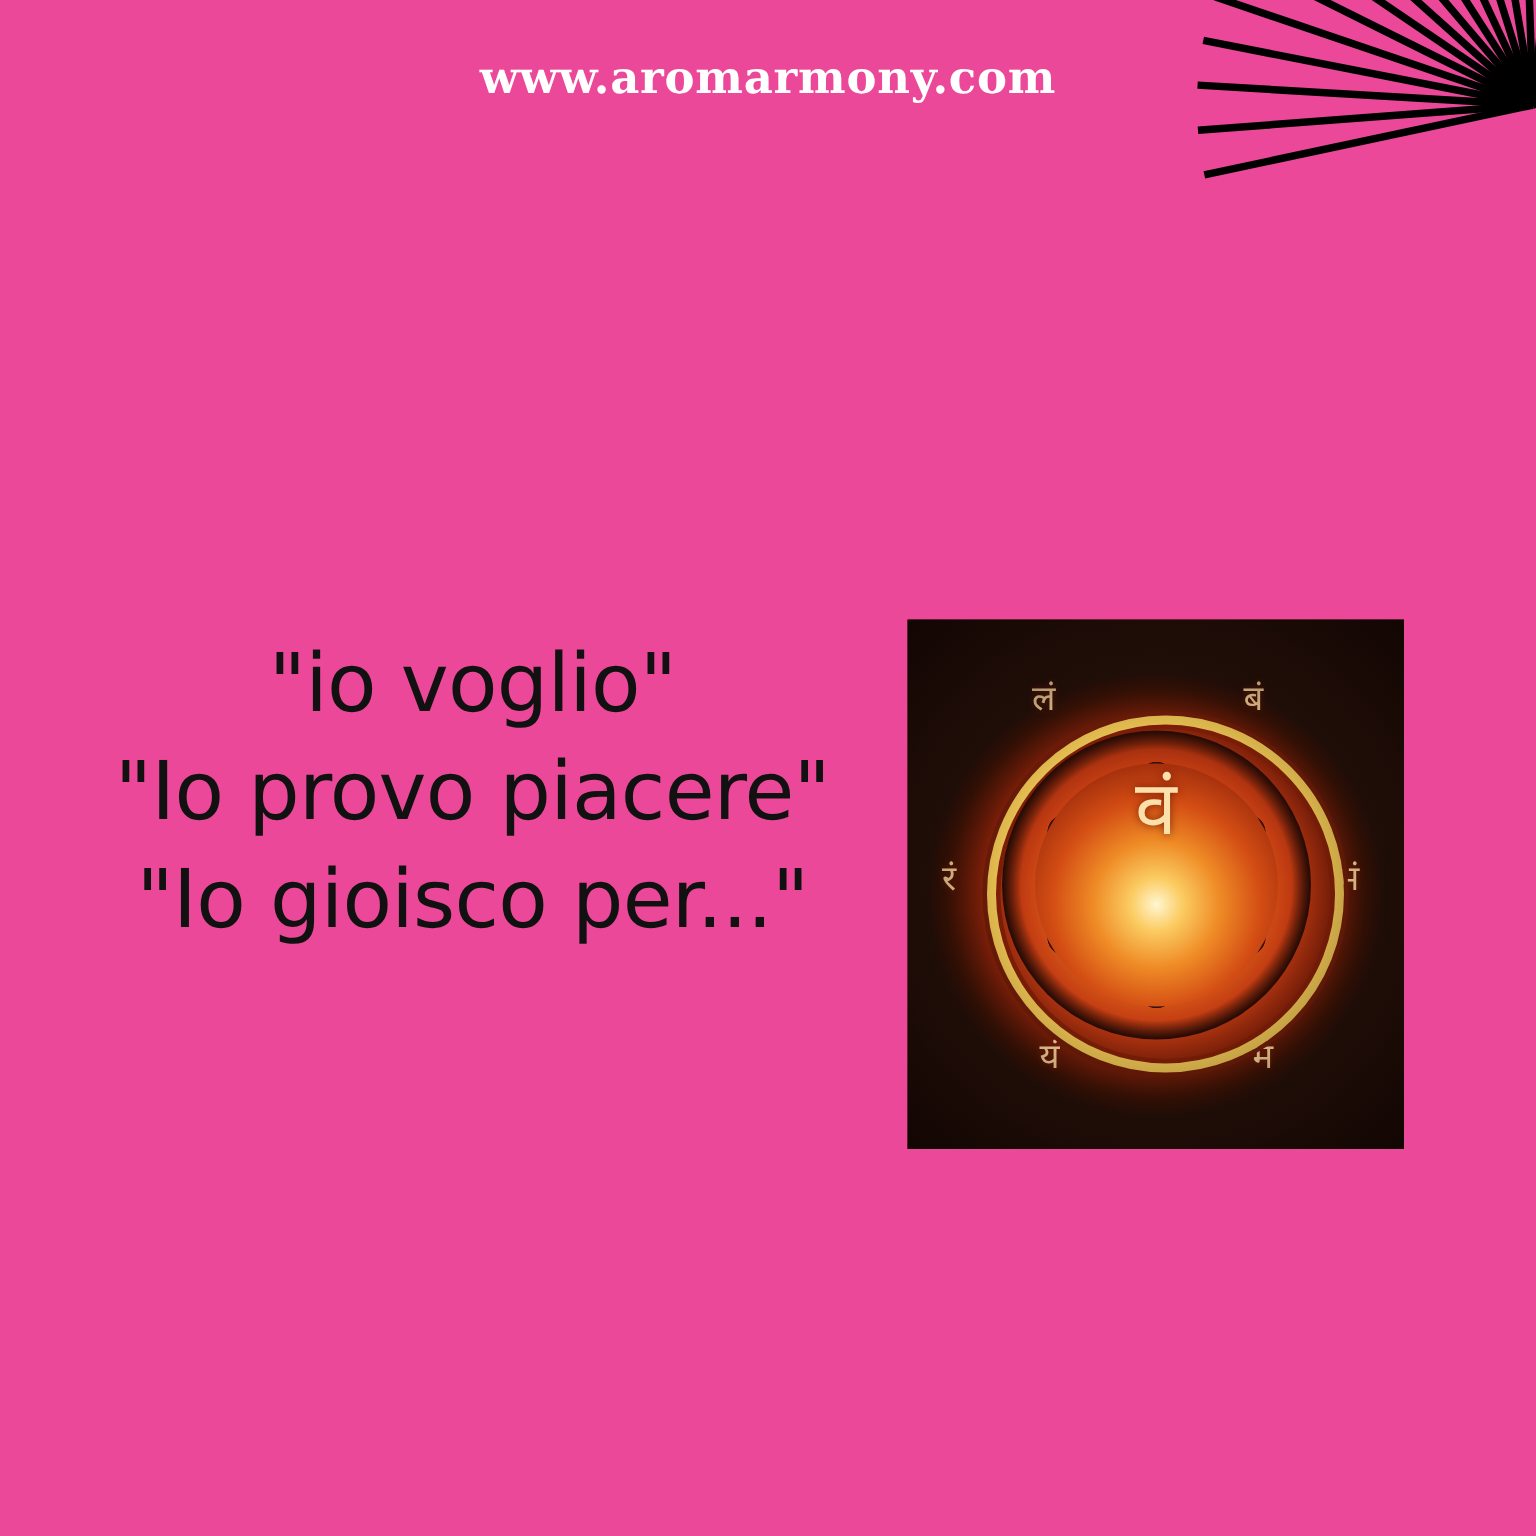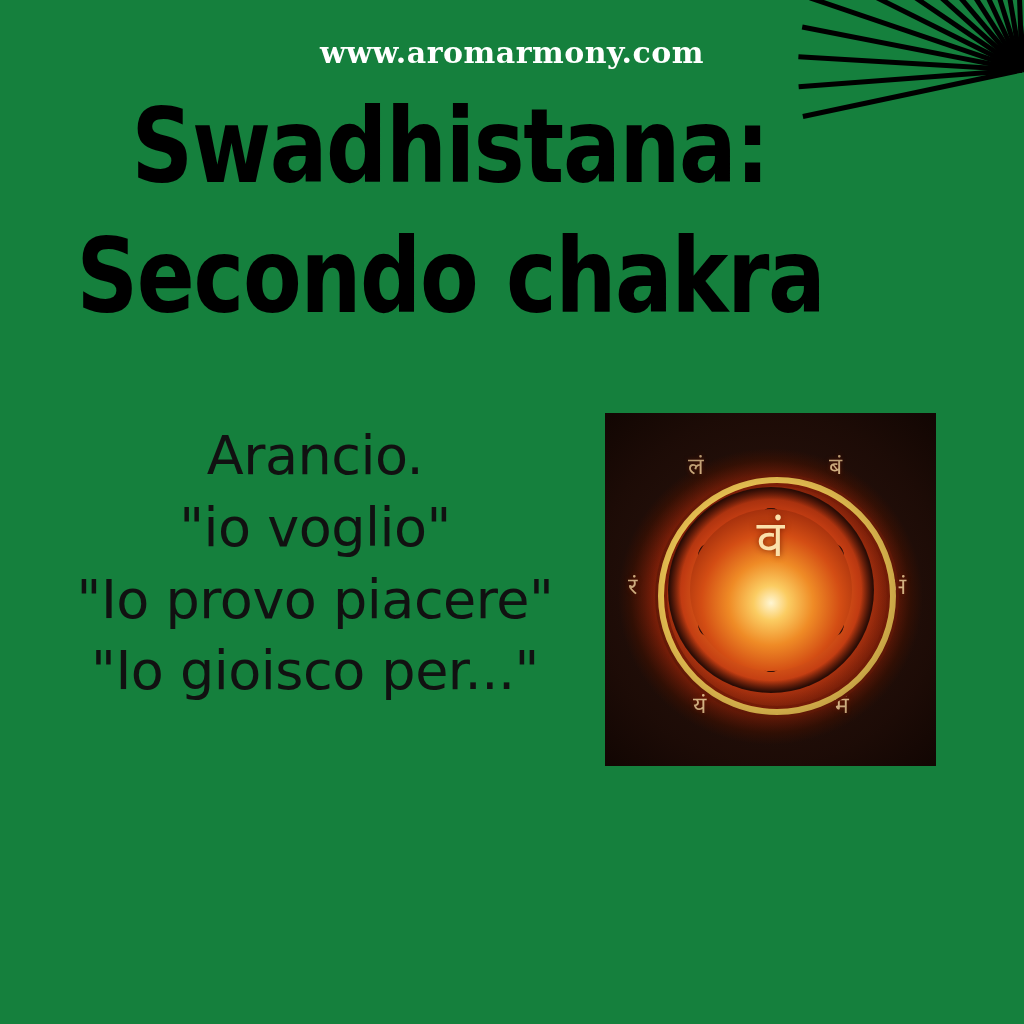--- a/index.html
+++ b/index.html
@@ -9,21 +9,21 @@
   body {
     width: 1024px;
     height: 1024px;
     overflow: hidden;
     font-family: "DejaVu Sans", sans-serif;
   }
   #poster {
     position: relative;
     width: 1024px;
     height: 1024px;
-    background: #15803d;
+    background: #ec4899;
     overflow: hidden;
   }
 
   
   #sunburst {
     position: absolute;
     left: 790px;
     top: -160px;
     width: 460px;
     height: 460px;
@@ -242,27 +242,22 @@
         <line x1="232" y1="230" x2="388.21" y2="69.46" stroke="#000000" stroke-width="5"></line>
         <line x1="232" y1="230" x2="408.30" y2="91.82" stroke="#000000" stroke-width="5"></line>
         <line x1="232" y1="230" x2="425.22" y2="116.68" stroke="#000000" stroke-width="5"></line>
         <line x1="232" y1="230" x2="438.66" y2="143.57" stroke="#000000" stroke-width="5"></line>
         <line x1="232" y1="230" x2="448.37" y2="172.02" stroke="#000000" stroke-width="5"></line>
       </g>
   </svg>
 
   <div id="site-url">www.aromarmony.com</div>
 
-  <div id="title-block">
-    <span class="title-line">Swadhistana:</span>
-    <span class="title-line">Secondo chakra</span>
-  </div>
 
   <div id="body-copy">
-    <span class="body-line">Arancio.</span>
     <span class="body-line">"io voglio"</span>
     <span class="body-line">"Io provo piacere"</span>
     <span class="body-line">"Io gioisco per..."</span>
   </div>
 
   <div id="chakra-figure">
     <div id="chakra-art">
 
       <div class="petal" style="transform: rotate(15deg);"></div>
       <div class="petal" style="transform: rotate(75deg);"></div>

